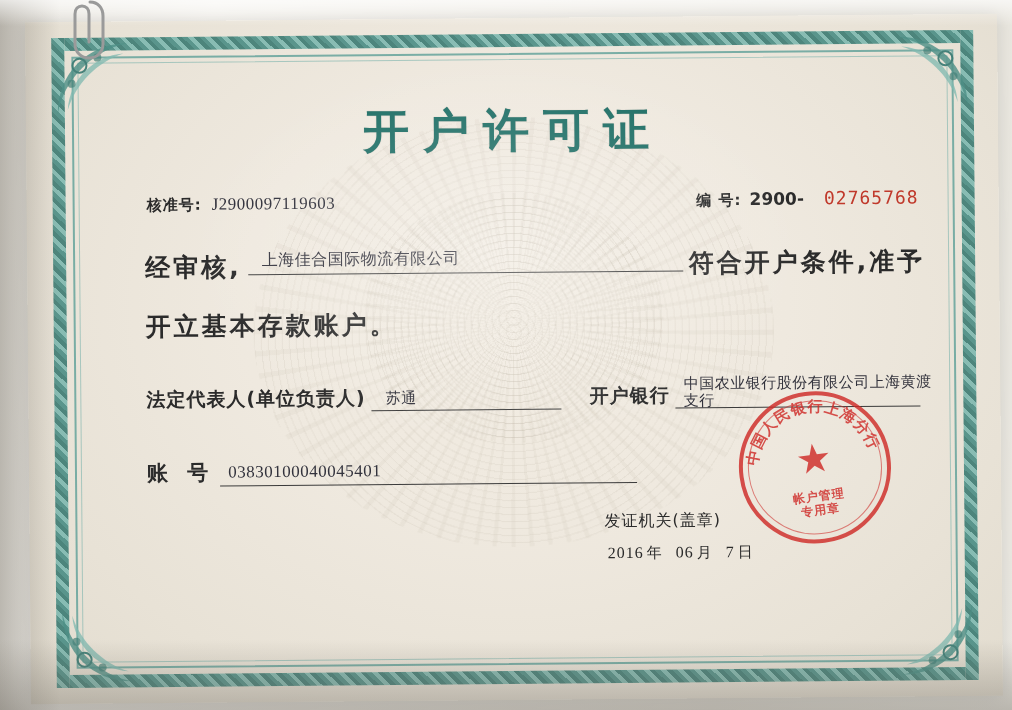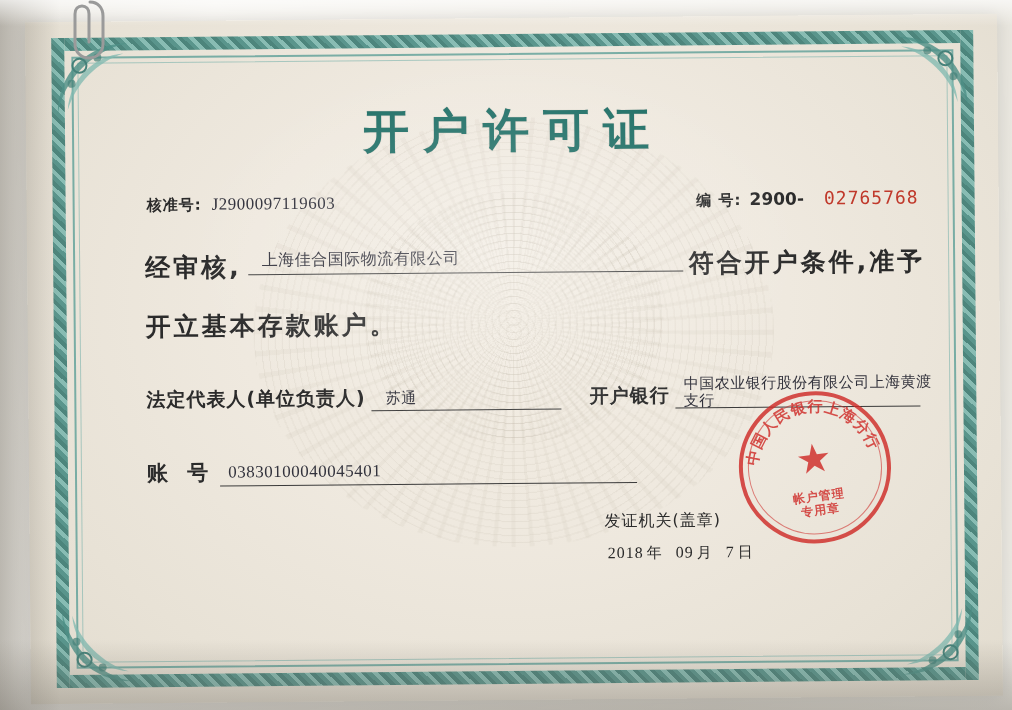--- a/index.html
+++ b/index.html
@@ -467,23 +467,23 @@
       <div class="account-row">
         <span>账 号</span>
         <span class="fill-blank">
           <span class="written">03830100040045401</span>
         </span>
       </div>
 
       <div class="issuer-block">
         <div class="issuer-label">发证机关(盖章)</div>
         <div class="date-line">
-          <span class="num">2018</span>
+          <span class="num">2016</span>
           <span class="unit">年</span>
-          <span class="num">09</span>
+          <span class="num">06</span>
           <span class="unit">月</span>
           <span class="num">7</span>
           <span class="unit">日</span>
         </div>
       </div>
 
       <div class="seal">
         <div class="ring"></div>
         <div class="ring-inner"></div>
         <div class="arc-text">

